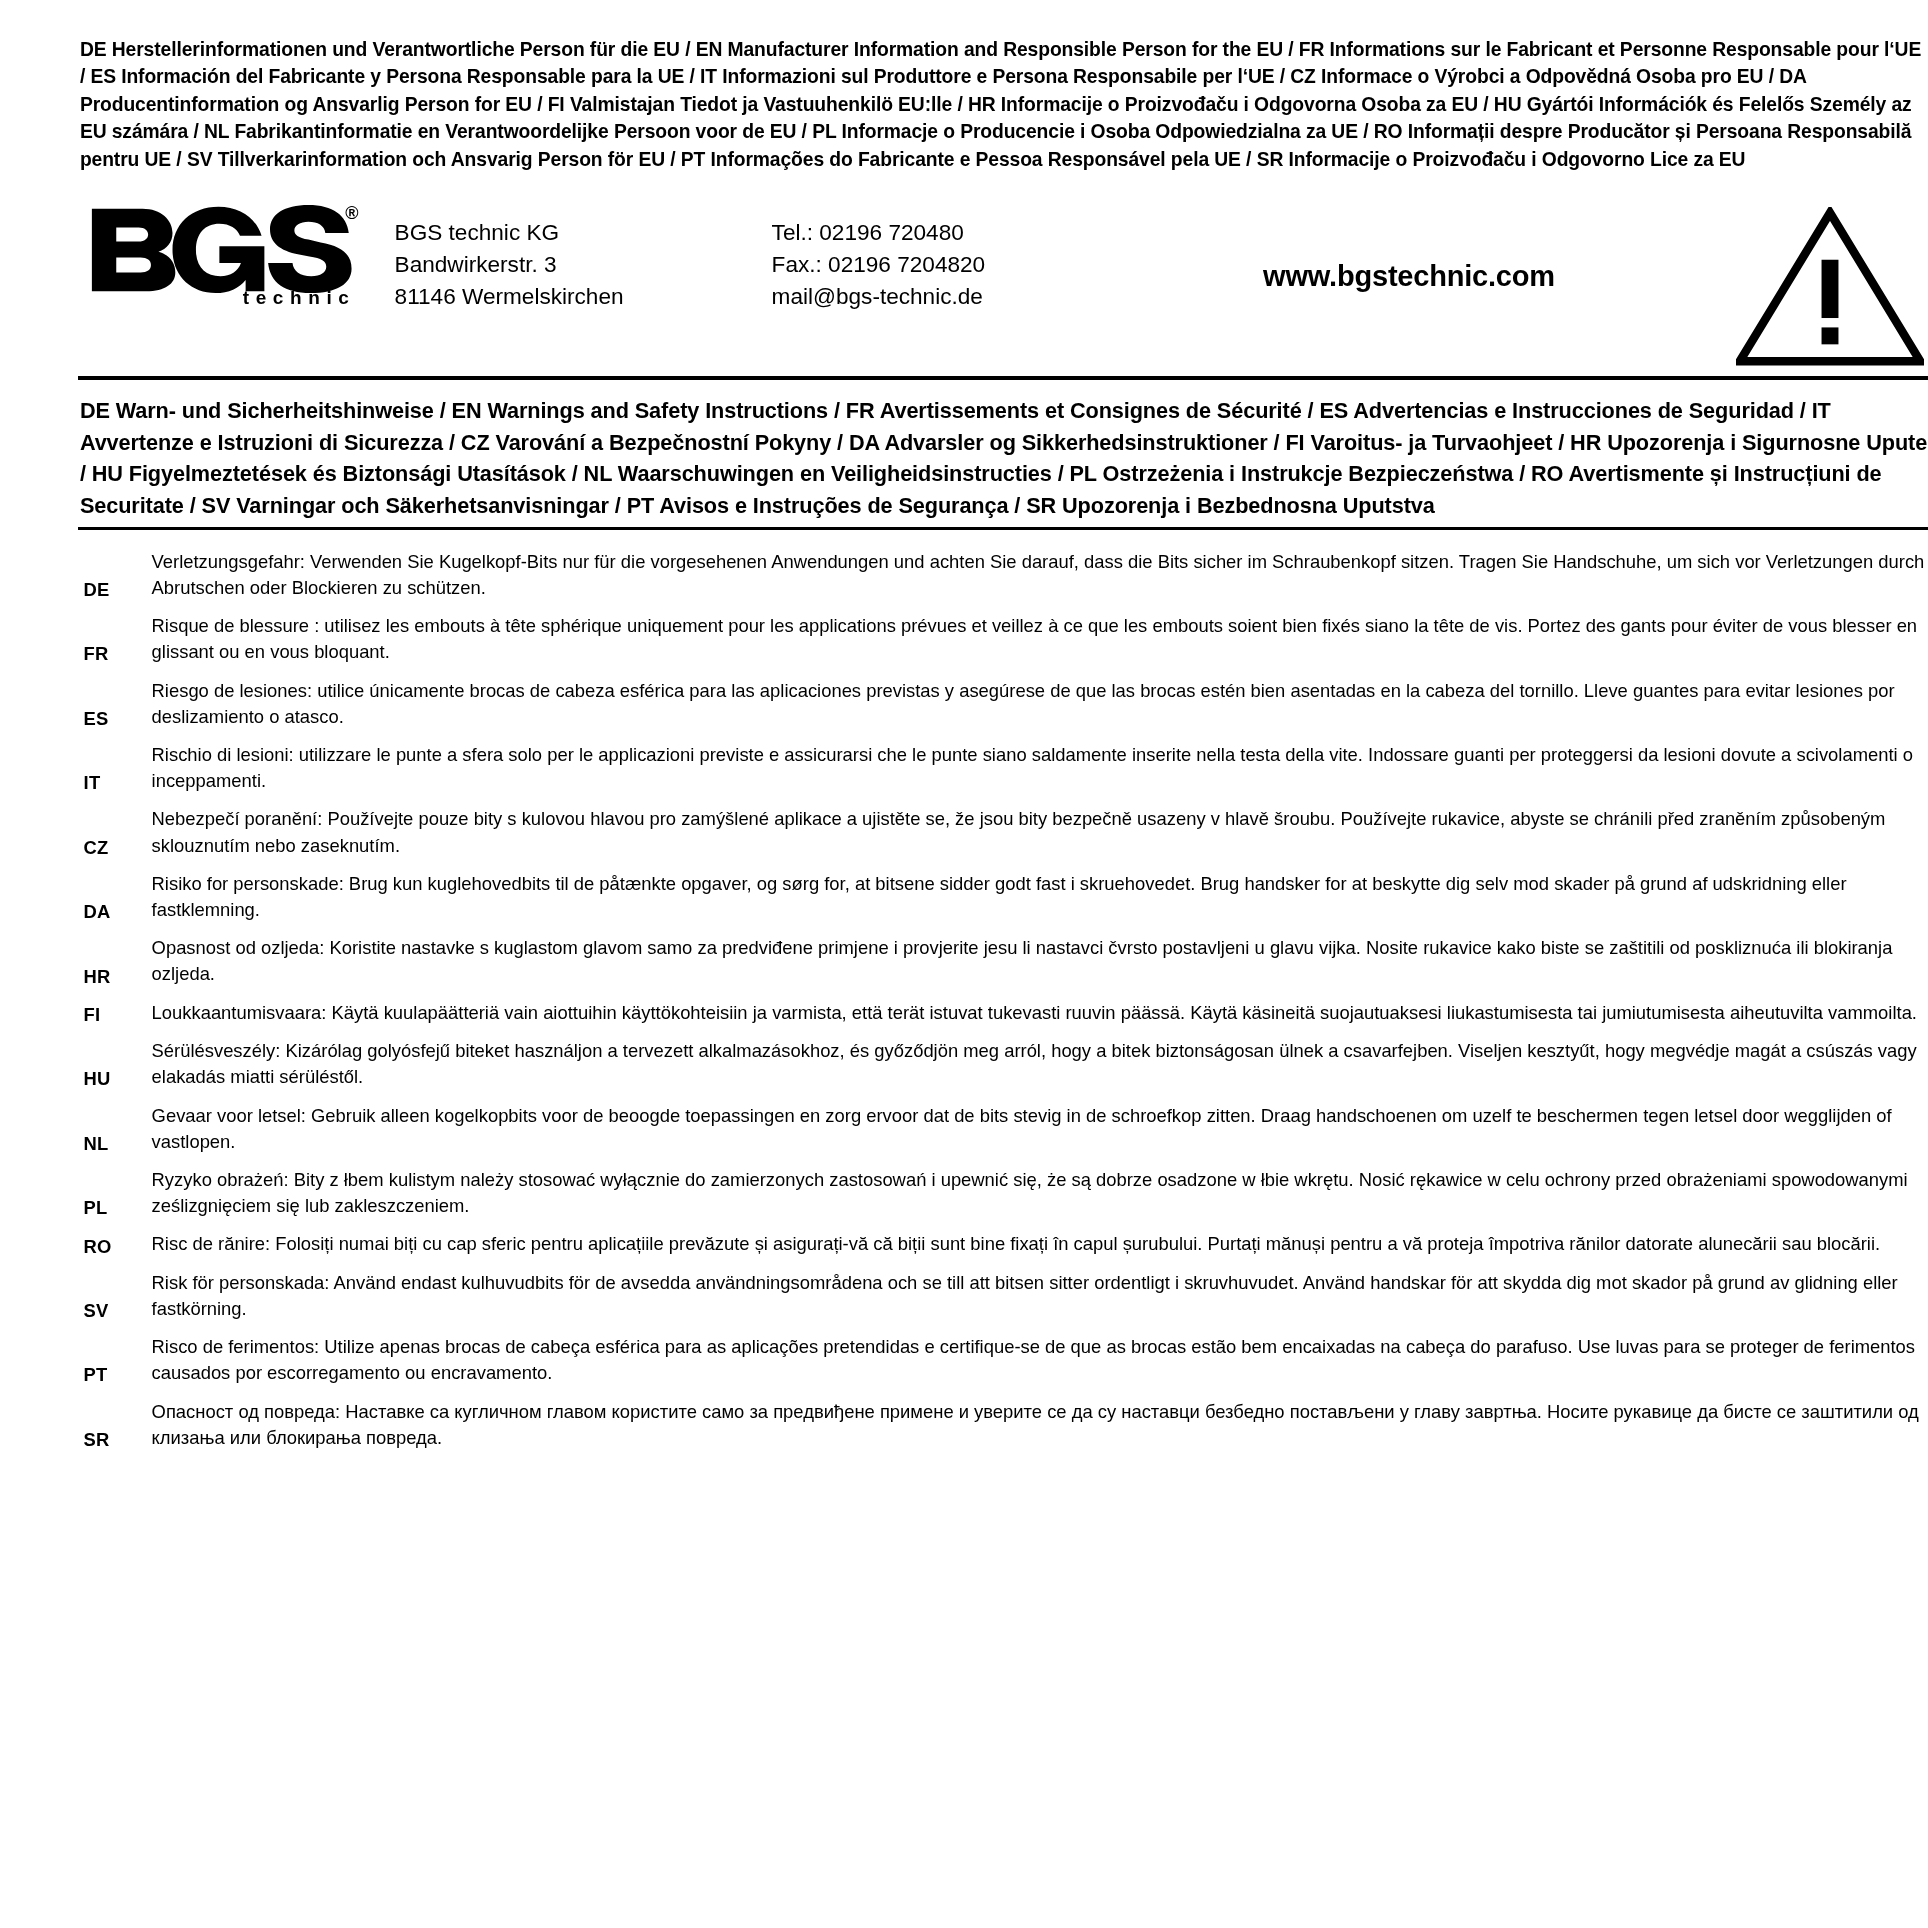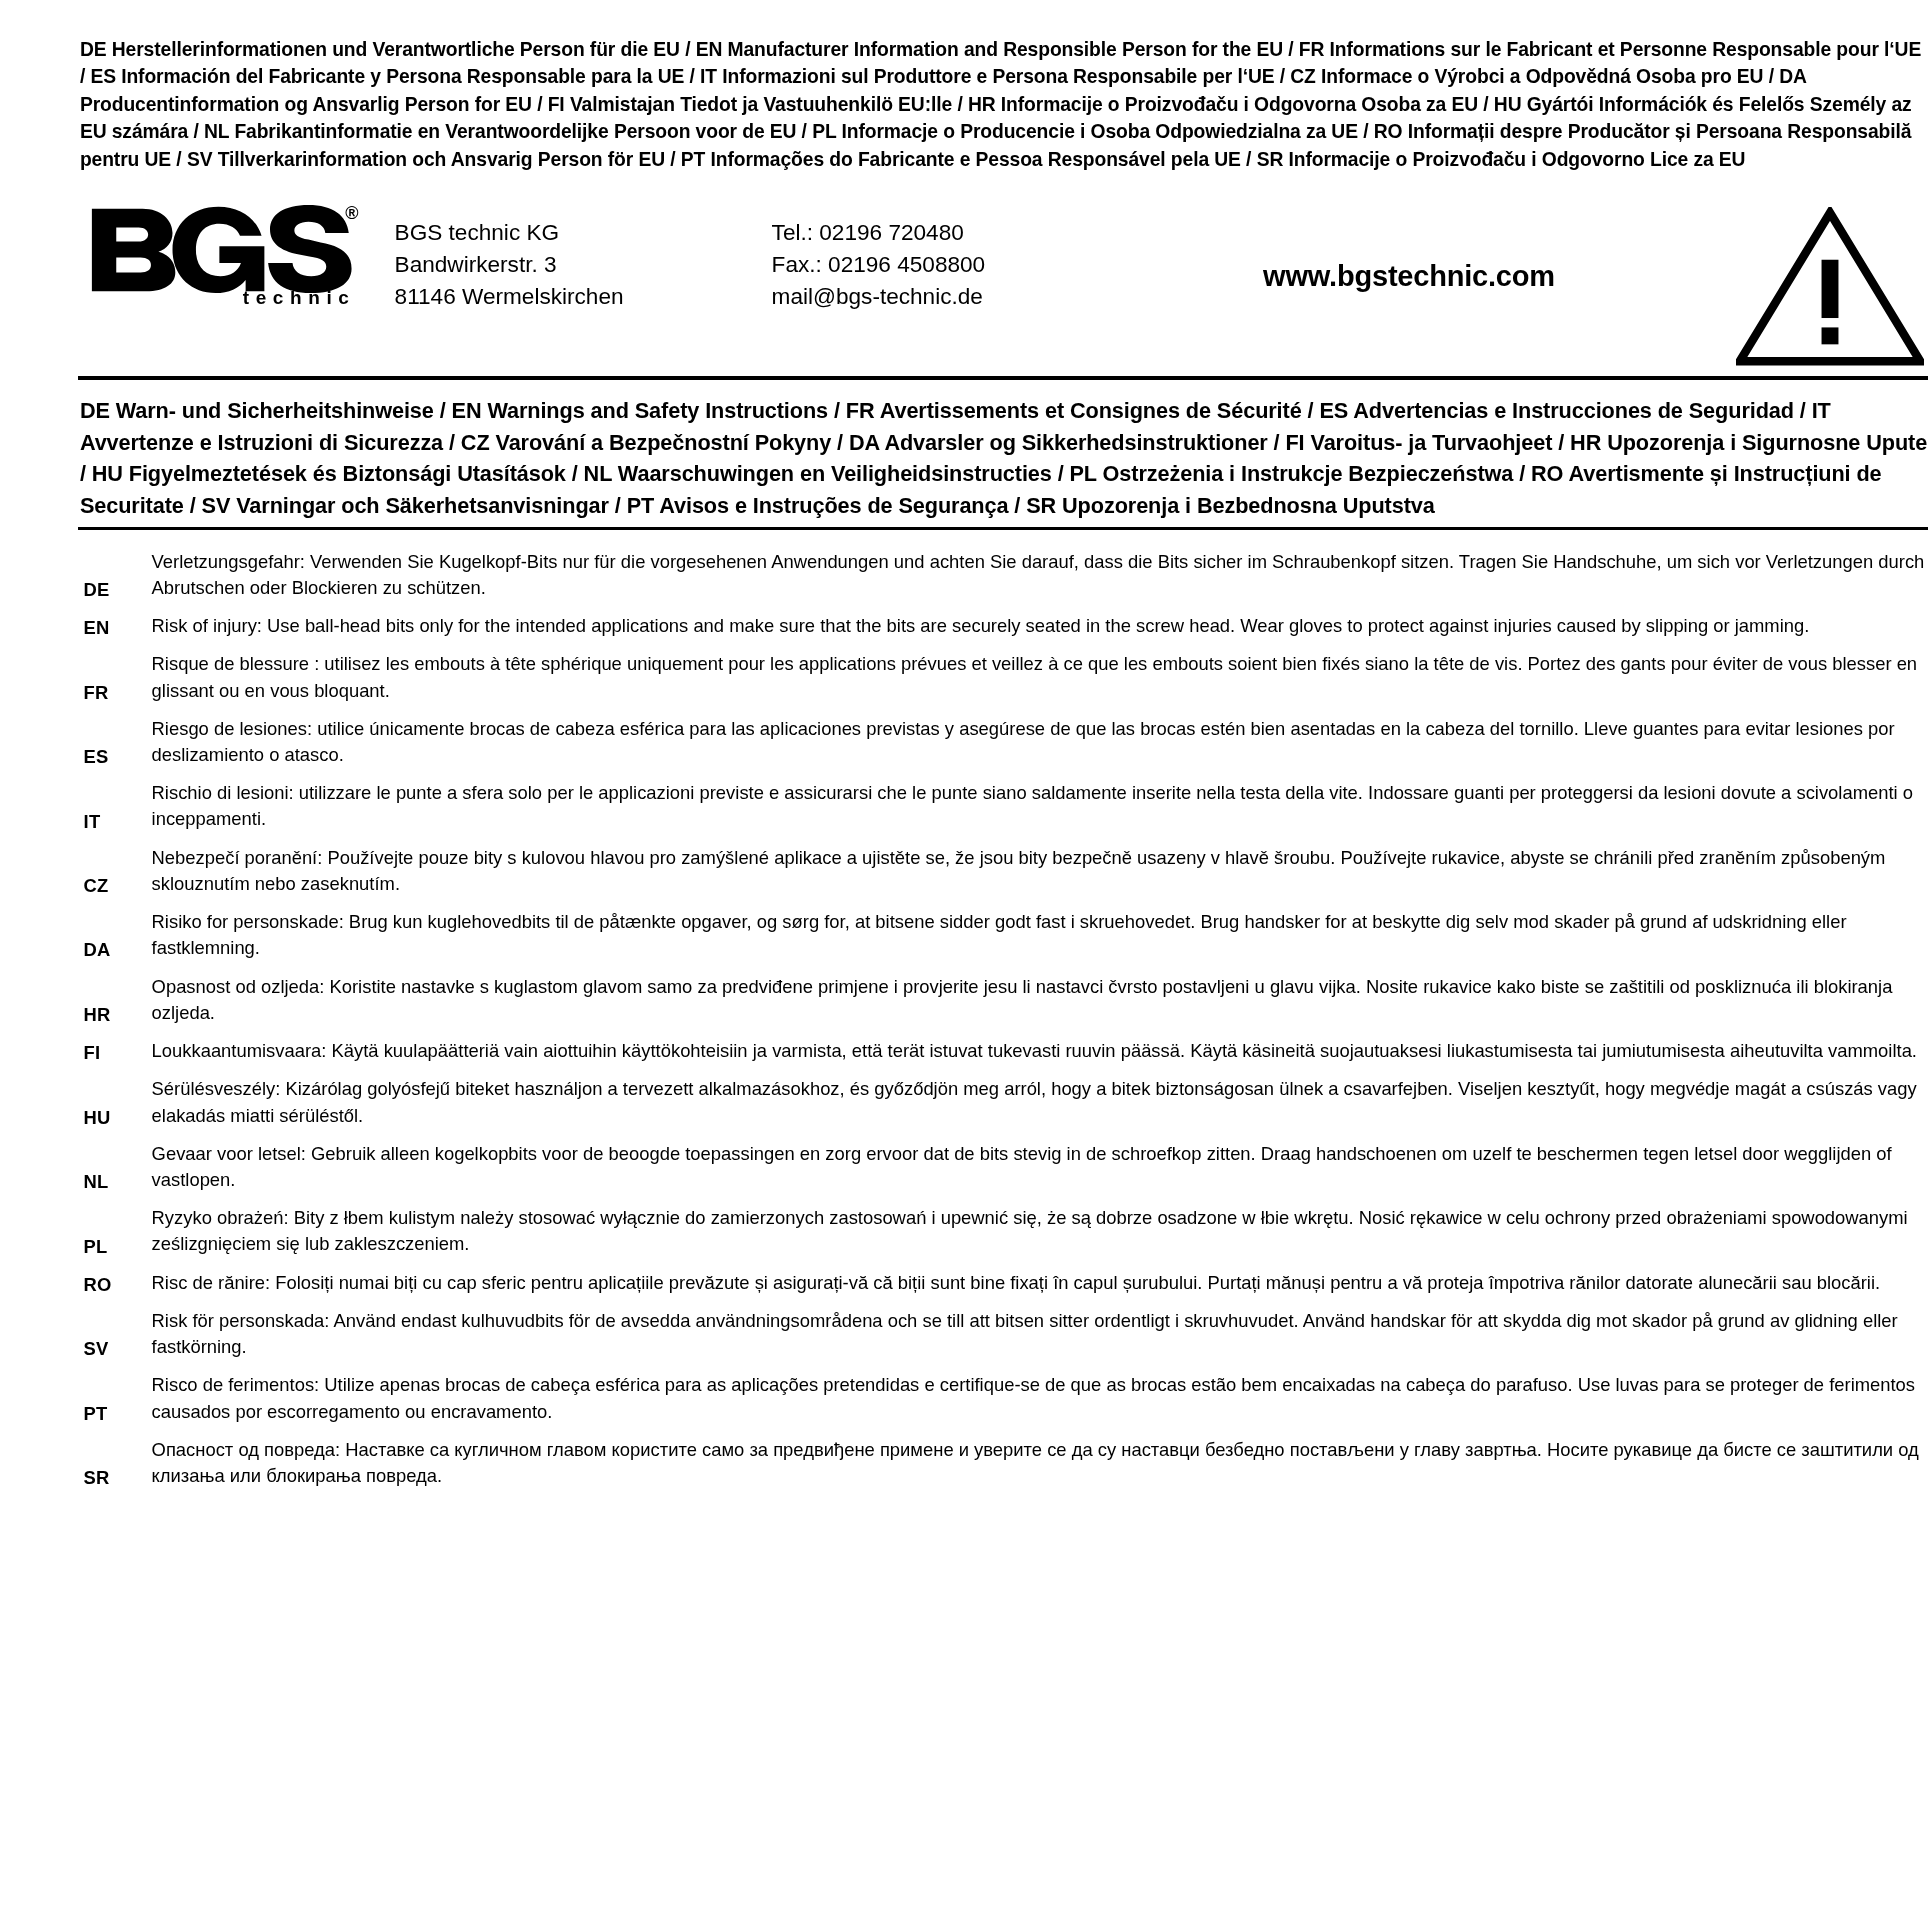--- a/index.html
+++ b/index.html
@@ -158,21 +158,21 @@
     </div>
 
     <div class="addr-block">
       <div>BGS technic KG</div>
       <div>Bandwirkerstr. 3</div>
       <div>81146 Wermelskirchen</div>
     </div>
 
     <div class="tel-block">
       <div>Tel.: 02196 720480</div>
-      <div>Fax.: 02196 4508800</div>
+      <div>Fax.: 02196 7204820</div>
       <div>mail@bgs-technic.de</div>
     </div>
 
     <div class="web-block">www.bgstechnic.com</div>
 
     <div class="warn-block">
       <svg width="188" height="160" viewBox="0 0 200 170">
         <path d="M100 6 L196 164 H4 Z" fill="none" stroke="#000" stroke-width="9" stroke-linejoin="miter"></path>
         <rect x="91" y="56" width="18" height="62" fill="#000"></rect>
         <rect x="91" y="128" width="18" height="18" fill="#000"></rect>
@@ -183,24 +183,20 @@
 
   <div class="warn-heading">DE Warn- und Sicherheitshinweise  /  EN Warnings and Safety Instructions  /  FR Avertissements et Consignes de Sécurité  /  ES Advertencias e Instrucciones de Seguridad  /  IT Avvertenze e Istruzioni di Sicurezza  /  CZ Varování a Bezpečnostní Pokyny  /  DA Advarsler og Sikkerhedsinstruktioner  /  FI Varoitus- ja Turvaohjeet  /  HR Upozorenja i Sigurnosne Upute  /  HU Figyelmeztetések és Biztonsági Utasítások  /  NL Waarschuwingen en Veiligheidsinstructies  /  PL Ostrzeżenia i Instrukcje Bezpieczeństwa  /  RO Avertismente și Instrucțiuni de Securitate  /  SV Varningar och Säkerhetsanvisningar  /  PT Avisos e Instruções de Segurança  /  SR Upozorenja i Bezbednosna Uputstva</div>
 
   <div class="instructions">
 
     <div class="irow">
       <div class="icode">DE</div>
       <div class="itext">Verletzungsgefahr: Verwenden Sie Kugelkopf-Bits nur für die vorgesehenen Anwendungen und achten Sie darauf, dass die Bits sicher im Schraubenkopf sitzen. Tragen Sie Handschuhe, um sich vor Verletzungen durch Abrutschen oder Blockieren zu schützen.</div>
     </div>
     <div class="irow">
-      <div class="icode">EN</div>
-      <div class="itext">Risk of injury: Use ball-head bits only for the intended applications and make sure that the bits are securely seated in the screw head. Wear gloves to protect against injuries caused by slipping or jamming.</div>
-    </div>
-    <div class="irow">
       <div class="icode">FR</div>
       <div class="itext">Risque de blessure : utilisez les embouts à tête sphérique uniquement pour les applications prévues et veillez à ce que les embouts soient bien fixés siano la tête de vis. Portez des gants pour éviter de vous blesser en glissant ou en vous bloquant.</div>
     </div>
     <div class="irow">
       <div class="icode">ES</div>
       <div class="itext">Riesgo de lesiones: utilice únicamente brocas de cabeza esférica para las aplicaciones previstas y asegúrese de que las brocas estén bien asentadas en la cabeza del tornillo. Lleve guantes para evitar lesiones por deslizamiento o atasco.</div>
     </div>
     <div class="irow">
       <div class="icode">IT</div>
       <div class="itext">Rischio di lesioni: utilizzare le punte a sfera solo per le applicazioni previste e assicurarsi che le punte siano saldamente inserite nella testa della vite. Indossare guanti per proteggersi da lesioni dovute a scivolamenti o inceppamenti.</div>

